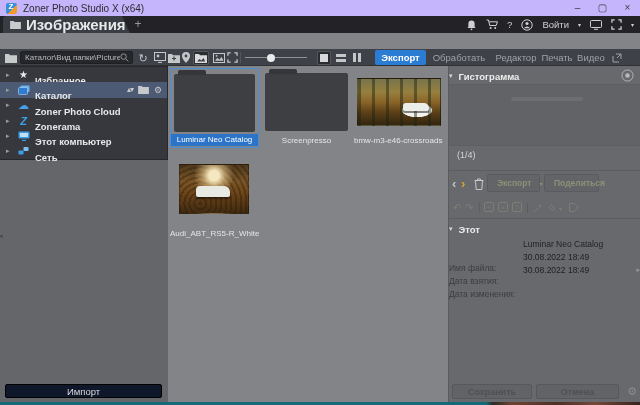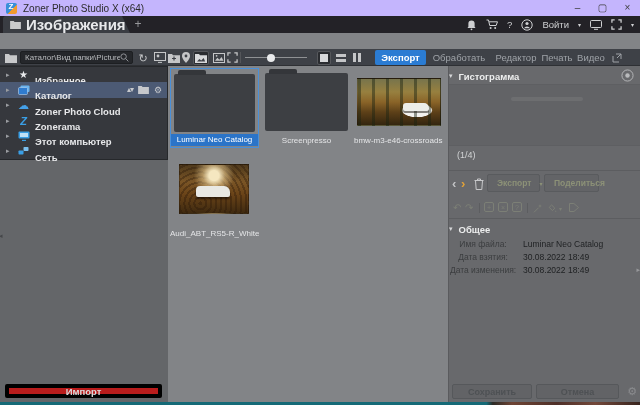--- a/index.html
+++ b/index.html
@@ -52,22 +52,22 @@
   .tree-item.selected { background:#4c5a74; }
   .tree-caret { font-size:7px; color:#9a9ca0; width:6px; }
   .tree-ico { width:13px; display:flex; justify-content:center; }
   .tree-label { font-size:9.5px; font-weight:bold; color:#e7e8ea; white-space:nowrap;margin-top:12px; }
   .tree-right { position:absolute; right:5px; top:0; height:15.3px; display:flex; align-items:center; gap:5px; }
   .star-glyph { color:#e9eaec; font-size:10px; }
   .cloud-glyph { color:#44a0e8; font-size:11px; }
   .z-logo { color:#3a9fe6; font-weight:800; font-size:11px; font-style:italic; }
   .sort-glyph { color:#c6c8cc; font-size:8px; letter-spacing:-1px; }
   .gear-glyph { color:#c6c8cc; font-size:9px; }
-  .import-btn { position:absolute; left:5px; right:6px; bottom:4px; height:14px; background:#b91c1c; border:4px solid #000000; border-radius:2px;
-                display:flex; align-items:center; justify-content:center; font-size:9.5px; font-weight:bold; color:#d9dadc; }
+  .import-btn { position:absolute; left:5px; right:6px; bottom:4px; height:14px; background:#0f172a; border:1px solid #000000; border-radius:2px;
+                display:flex; align-items:center; justify-content:center; font-size:9.5px; font-weight:normal; color:#d9dadc; }
   .collapse-left { position:absolute; left:-1px; top:166px; font-size:7px; color:#45474a; }
 
   
   .content { position:absolute; left:168px; top:0; width:280px; height:336px; background:#828487; }
   .cell { position:absolute; width:89px; height:80px; }
   .cell.selected { border:1px solid #4a90d9; }
   .folder-glyph { position:absolute; left:3px; right:3px; top:5px; height:58px; background:#3d3f43; border-radius:2px; }
   .folder-glyph::before { content:""; position:absolute; left:4px; top:-4px; width:28px; height:5px; background:#34363a; border-radius:2px 2px 0 0; }
   .thumb-label { position:absolute; left:0; right:0; bottom:1px; height:12px; line-height:12px; text-align:center; font-size:8px; color:#e4e5e7; white-space:nowrap; overflow:hidden; }
   .thumb-label.selected { background:#2b74c8; color:#ffffff; }
@@ -100,21 +100,21 @@
   .rp-btn { position:absolute; top:0; height:18px; background:#636467; border:1px solid #595b5e; border-radius:2px; display:flex; align-items:center; gap:4px; padding:0 5px; color:#8c9177; }
   .rp-btn .lbl { font-size:8.5px; font-weight:bold; }
   .rp-btn .dd-sep { width:1px; height:12px; background:#595b5e; }
   .rp-btn .dd { font-size:6px; }
   .tools-row { position:absolute; left:0; top:135px; width:191px; height:14px; color:#7c7f76; }
   .tool { position:absolute; top:1px; }
   .mini-chip { display:inline-block; width:10px; height:10px; border:1px solid #7c7f76; border-radius:2px; font-size:7px; line-height:9px; text-align:center; color:#7c7f76; }
   .rot-glyph { font-size:10px; line-height:11px; color:#7c7f76; }
   .tool-sep { position:absolute; top:2px; width:1px; height:10px; background:#5c5d60; }
   .info-row { position:absolute; left:0; width:191px; height:13px; }
-  .info-label { position:absolute; left:0; width:68px; text-align:center; font-size:8.5px; color:#3b3d3f; }
+  .info-label { position:absolute; left:0; width:68px; text-align:left; font-size:8.5px; color:#3b3d3f;margin-top:24px; }
   .info-value { position:absolute; left:74px; font-size:8.5px; color:#202224; white-space:nowrap; }
   .foot-btn { position:absolute; bottom:3px; height:15px; background:#626366; border:1px solid #56585b; border-radius:2px;
               display:flex; align-items:center; justify-content:center; font-size:9px; font-weight:bold; color:#4e5154; }
   .foot-gear { position:absolute; right:3px; bottom:4px; font-size:11px; color:#8a8b8e; }
   .collapse-right { position:absolute; right:0px; top:200px; font-size:7px; color:#97989b; }
 
   
   .bottomstrip { position:absolute; left:0; bottom:0; width:640px; height:3px;
     background:linear-gradient(90deg,#156a77 0%,#156a77 76%,#2c2a26 77%,#6e4434 80%,#4e2f28 87%,#73483a 93%,#38241e 100%); }
 
@@ -399,21 +399,21 @@
         </svg>
         <span class="tool dd" style="left:110px;top:4px;font-size:6px;color:#7c7f76;">▾</span>
         <svg class="tool" style="left:120px;top:2px;" width="10" height="9" viewBox="0 0 10 9">
           <path d="M.5.5h4.4L9.5 4.5 4.9 8.5H.5z" stroke="#7c7f76" fill="none"></path>
         </svg>
       </div>
 
       <div class="rp-divider" style="top:152px;"></div>
       <div class="section-head" style="top:156px;">
         <span class="section-caret">▾</span>
-        <span class="section-title">Общее</span>
+        <span class="section-title">Этот</span>
       </div>
 
       <div class="info-row" style="top:173px;">
         <span class="info-label">Имя файла:</span>
         <span class="info-value">Luminar Neo Catalog</span>
       </div>
       <div class="info-row" style="top:186px;">
         <span class="info-label">Дата взятия:</span>
         <span class="info-value">30.08.2022 18:49</span>
       </div>

